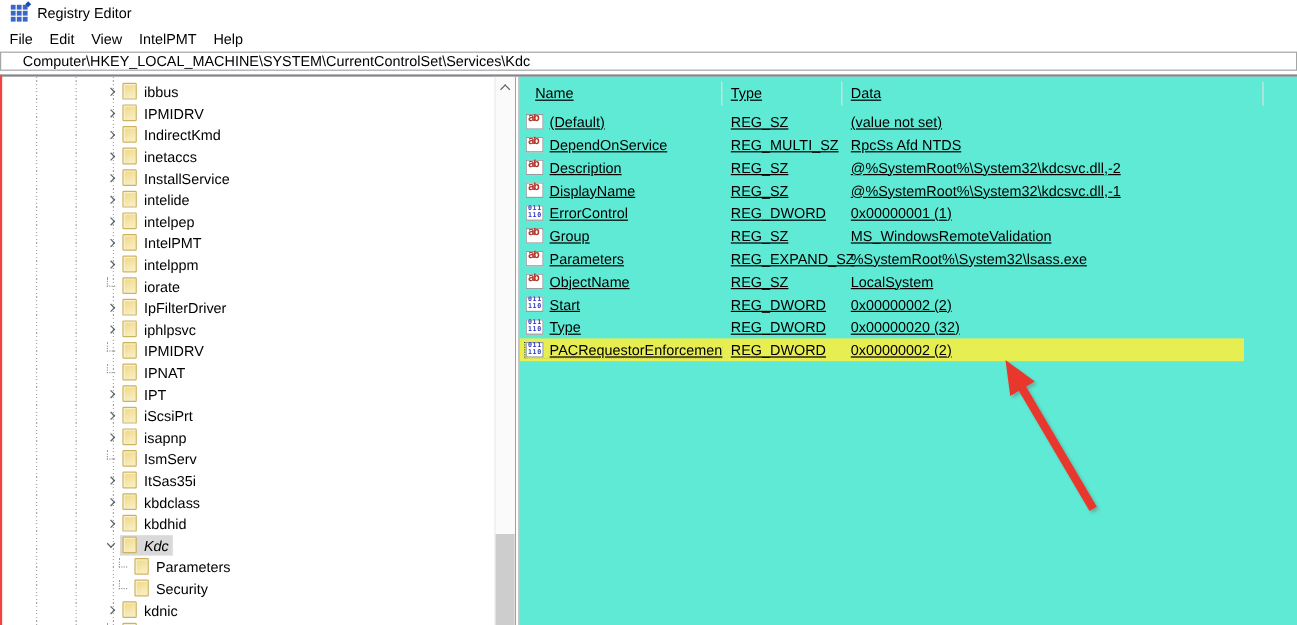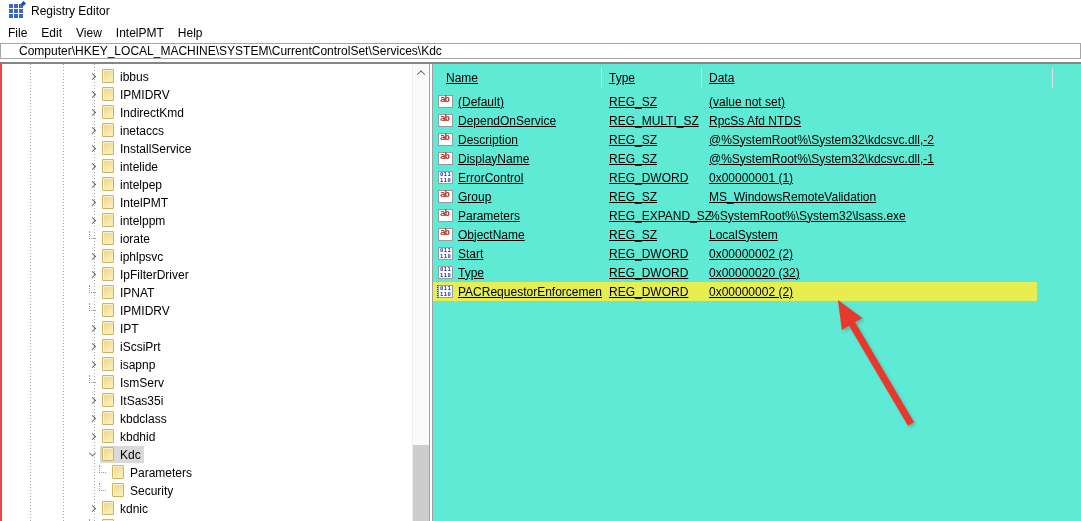--- a/index.html
+++ b/index.html
@@ -45,21 +45,21 @@
   .trow { height:18px; display:flex; align-items:center; white-space:nowrap; position:relative; }
   .trow.lvl0 { padding-left:82px; }
   .trow.lvl1 { padding-left:92px; }
   .chev-box { width:16px; height:16px; display:flex; align-items:center; justify-content:center; flex:0 0 auto; }
   .chev { width:5px; height:5px; border-right:1.5px solid #5f6368; border-bottom:1.5px solid #5f6368; }
   .arrow-closed .chev { transform:rotate(-45deg); }
   .arrow-open   .chev { transform:rotate(45deg) translate(-1px,-1px); }
   .arrow-none   .chev { width:7px; height:8px; border-right:none; border-bottom:1px dotted #9a9a9a;
     border-left:1px dotted #9a9a9a; transform:translateY(-3px); }
   .wrap { display:flex; align-items:center; padding:1px 3px 1px 1px; }
-  .trow.selected .wrap { background:var(--selection,#d9d9d9); }
+  .trow.selected .wrap { background:var(--selection,#d9d9d9);font-style:italic; }
   .folder { width:12px; height:14px; flex:0 0 auto; margin:0 6px 0 1px;
     background:linear-gradient(150deg, var(--folder,#f2dd92) 25%, #f8eec2 85%);
     border:1px solid #cdb260; border-radius:1px; box-shadow:inset 1px 1px 0 rgba(255,255,255,.55); }
   .tlabel { padding-top:1px; }
 
   
   .splitter { width:4px; flex:0 0 auto; background:#fff;
     border-left:1px solid #a0a0a0; border-right:1px solid #a0a0a0; cursor:ew-resize; }
 
   
@@ -241,51 +241,51 @@
                 <span class="tlabel">iorate</span>
               </span>
             </div>
 
             <div class="trow arrow-closed lvl0">
               <span class="chev-box">
                 <i class="chev"></i>
               </span>
               <span class="wrap">
                 <span class="folder"></span>
+                <span class="tlabel">IpFilterDriver</span>
+              </span>
+            </div>
+
+            <div class="trow arrow-closed lvl0">
+              <span class="chev-box">
+                <i class="chev"></i>
+              </span>
+              <span class="wrap">
+                <span class="folder"></span>
                 <span class="tlabel">iphlpsvc</span>
               </span>
             </div>
 
-            <div class="trow arrow-closed lvl0">
-              <span class="chev-box">
-                <i class="chev"></i>
-              </span>
-              <span class="wrap">
-                <span class="folder"></span>
-                <span class="tlabel">IpFilterDriver</span>
-              </span>
-            </div>
-
             <div class="trow arrow-none lvl0">
               <span class="chev-box">
                 <i class="chev"></i>
               </span>
               <span class="wrap">
                 <span class="folder"></span>
+                <span class="tlabel">IPMIDRV</span>
+              </span>
+            </div>
+
+            <div class="trow arrow-none lvl0">
+              <span class="chev-box">
+                <i class="chev"></i>
+              </span>
+              <span class="wrap">
+                <span class="folder"></span>
                 <span class="tlabel">IPNAT</span>
-              </span>
-            </div>
-
-            <div class="trow arrow-none lvl0">
-              <span class="chev-box">
-                <i class="chev"></i>
-              </span>
-              <span class="wrap">
-                <span class="folder"></span>
-                <span class="tlabel">IPMIDRV</span>
               </span>
             </div>
 
             <div class="trow arrow-closed lvl0">
               <span class="chev-box">
                 <i class="chev"></i>
               </span>
               <span class="wrap">
                 <span class="folder"></span>
                 <span class="tlabel">IPT</span>

